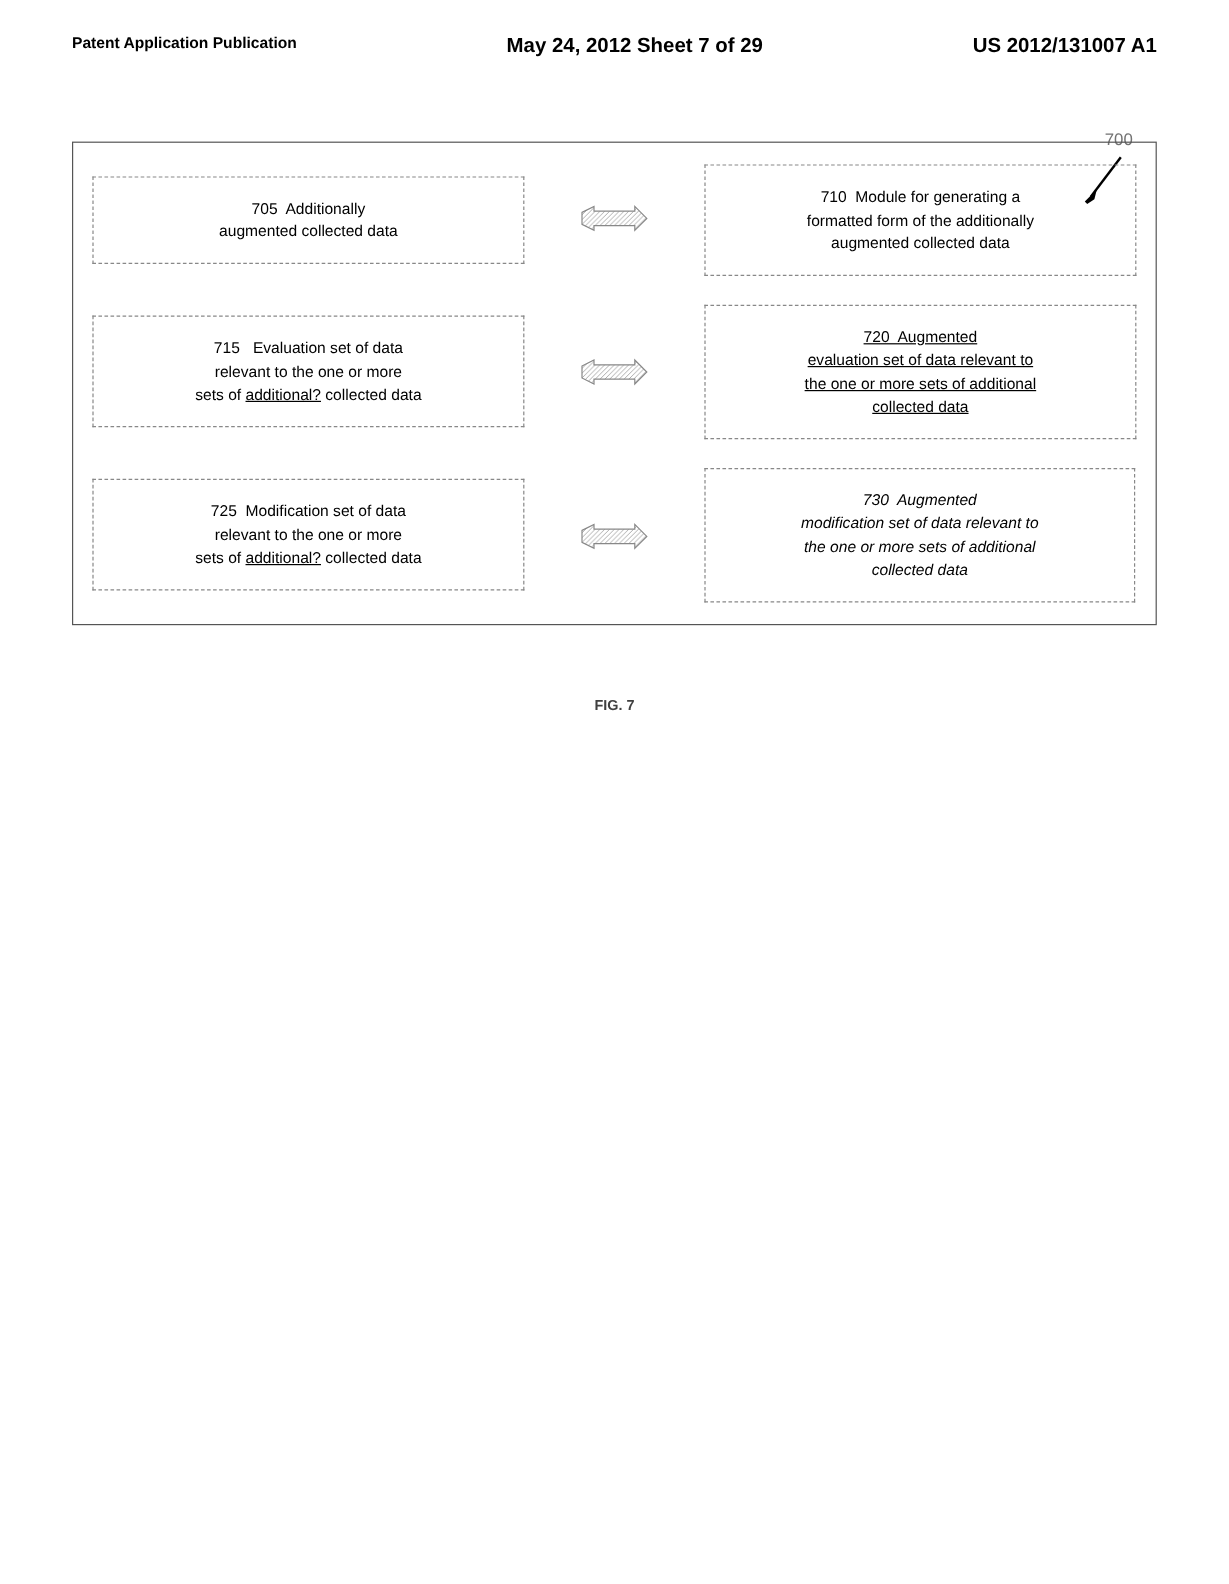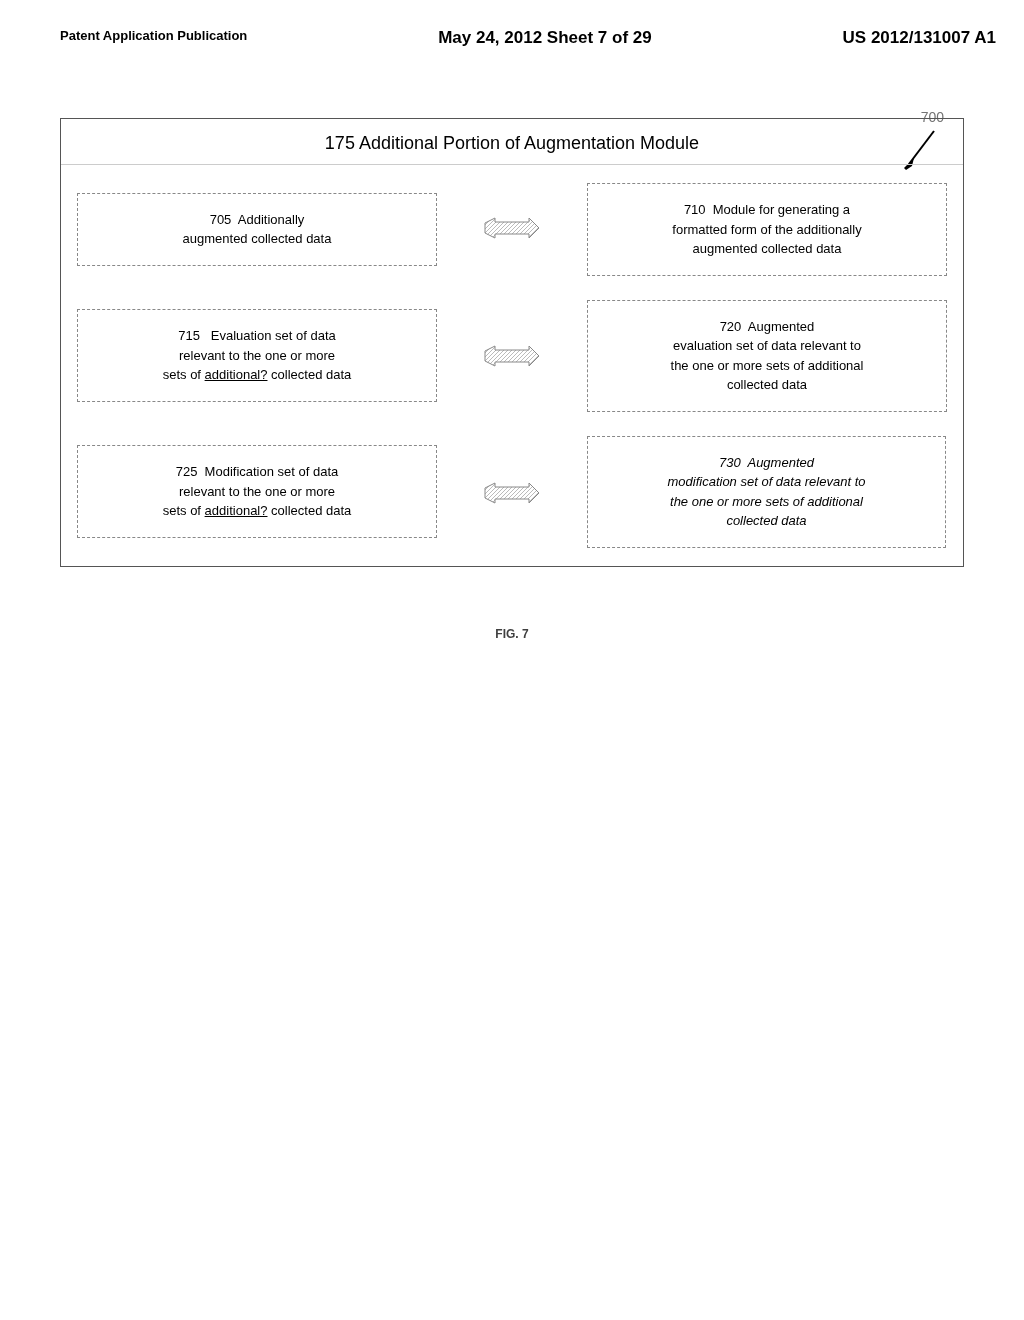--- a/index.html
+++ b/index.html
@@ -10,21 +10,21 @@
       font-family: Arial, Helvetica, sans-serif;
       position: relative;
       overflow: hidden;
     }
 
     
     .header {
       display: flex;
       justify-content: space-between;
       align-items: flex-start;
-      padding: 28px 28px 0 60px;
+      padding: 28px 60px 0 60px;
     }
     .header-left {
       font-size: 13px;
       font-weight: bold;
       color: #000;
     }
     .header-center {
       font-size: 17px;
       font-weight: bold;
       color: #000;
@@ -116,21 +116,20 @@
     <span style="font-size:14px; color:#737373;">700</span>
     <br>
     <svg width="50" height="45" viewBox="0 0 50 45">
 
       <line x1="40" y1="5" x2="15" y2="38" stroke="#000" stroke-width="2"></line>
       <polygon points="10,42 20,32 18,40 12,44" fill="#000"></polygon>
     </svg>
   </div>
 
   <div class="outer-box">
-    <div class="outer-box-title">175 Additional Portion of  Augmentation Module</div>
 
     <div class="row-with-arrow">
       <div class="dashed-cell" style="margin:10px 8px 8px 8px;">
         <span>705&nbsp; Additionally<br>augmented collected data</span>
       </div>
       <div class="bidir-arrow">
         <svg width="70" height="30" viewBox="0 0 70 30">
 
           <defs>
             <pattern id="hatch1" patternUnits="userSpaceOnUse" width="4" height="4">
@@ -153,21 +152,21 @@
       <div class="bidir-arrow">
         <svg width="70" height="30" viewBox="0 0 70 30">
           <defs>
             <pattern id="hatch2" patternUnits="userSpaceOnUse" width="4" height="4">
               <path d="M-1,1 l2,-2 M0,4 l4,-4 M3,5 l2,-2" stroke="#aaa" stroke-width="0.8"></path>
             </pattern>
           </defs>
           <polygon points="8,10 18,5 18,9 52,9 52,5 62,15 52,25 52,21 18,21 18,25 8,20" fill="url(#hatch2)" stroke="#888" stroke-width="1"></polygon>
         </svg>
       </div>
-      <div class="dashed-cell" style="margin:8px 8px 8px 8px;">
+      <div class="dashed-cell" style="margin:8px 8px 8px 8px;text-decoration:underline;">
         <span>720&nbsp; Augmented<br>evaluation set of data relevant to<br>the one or more sets of additional<br>collected data</span>
       </div>
     </div>
 
     <div class="row-with-arrow">
       <div class="dashed-cell" style="margin:8px 8px 10px 8px;">
         <span>725&nbsp; Modification set of data<br>relevant to the one or more<br>sets of <span class="underline-text">additional?</span> collected data</span>
       </div>
       <div class="bidir-arrow">
         <svg width="70" height="30" viewBox="0 0 70 30">

